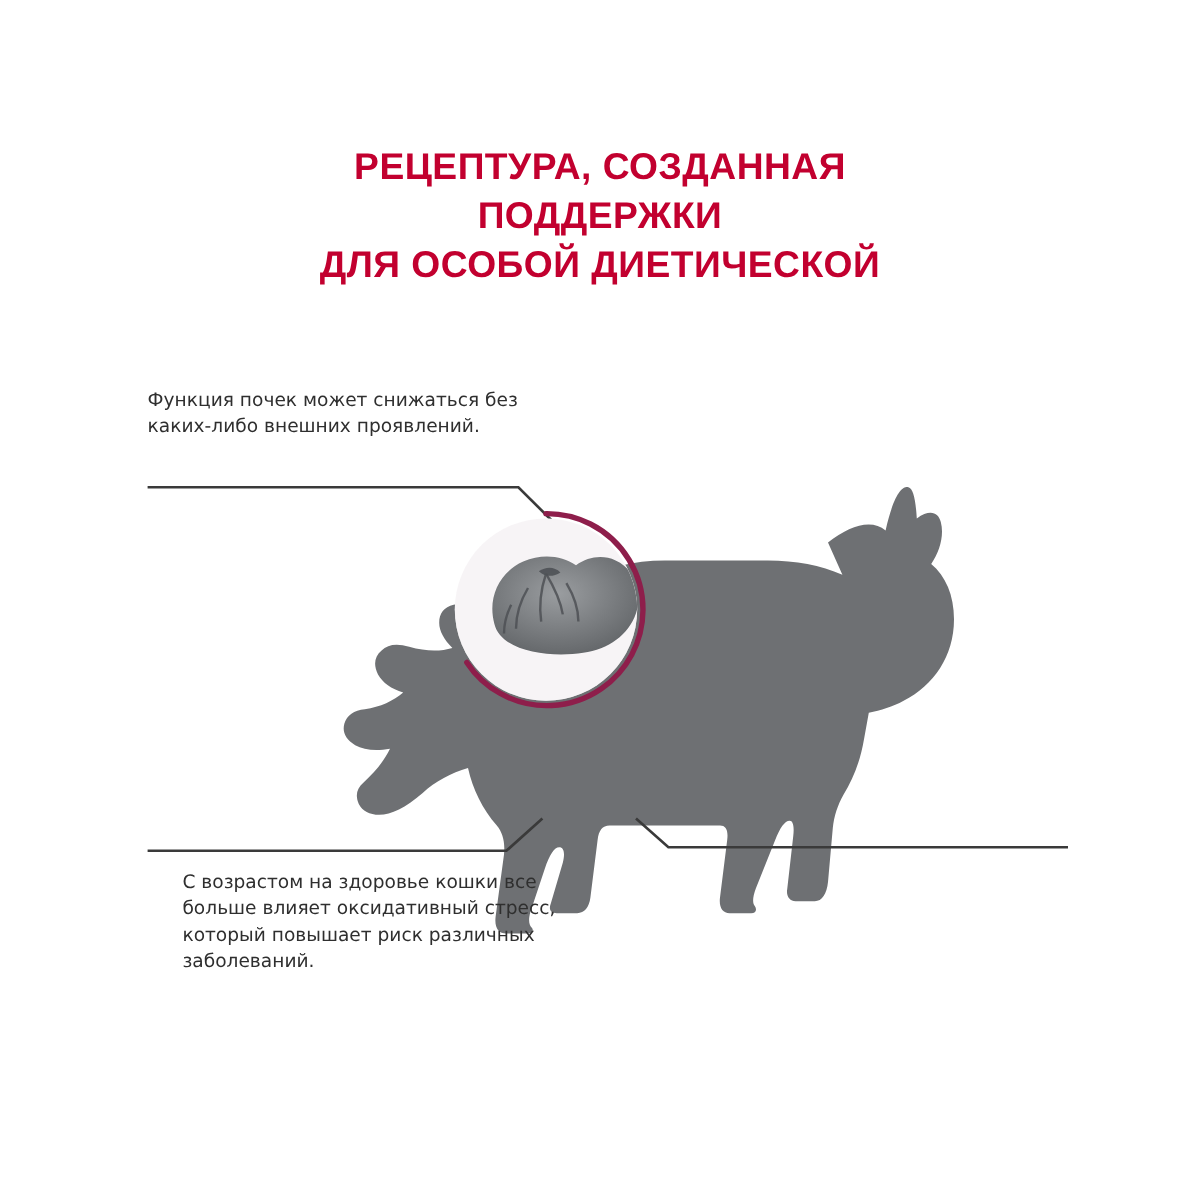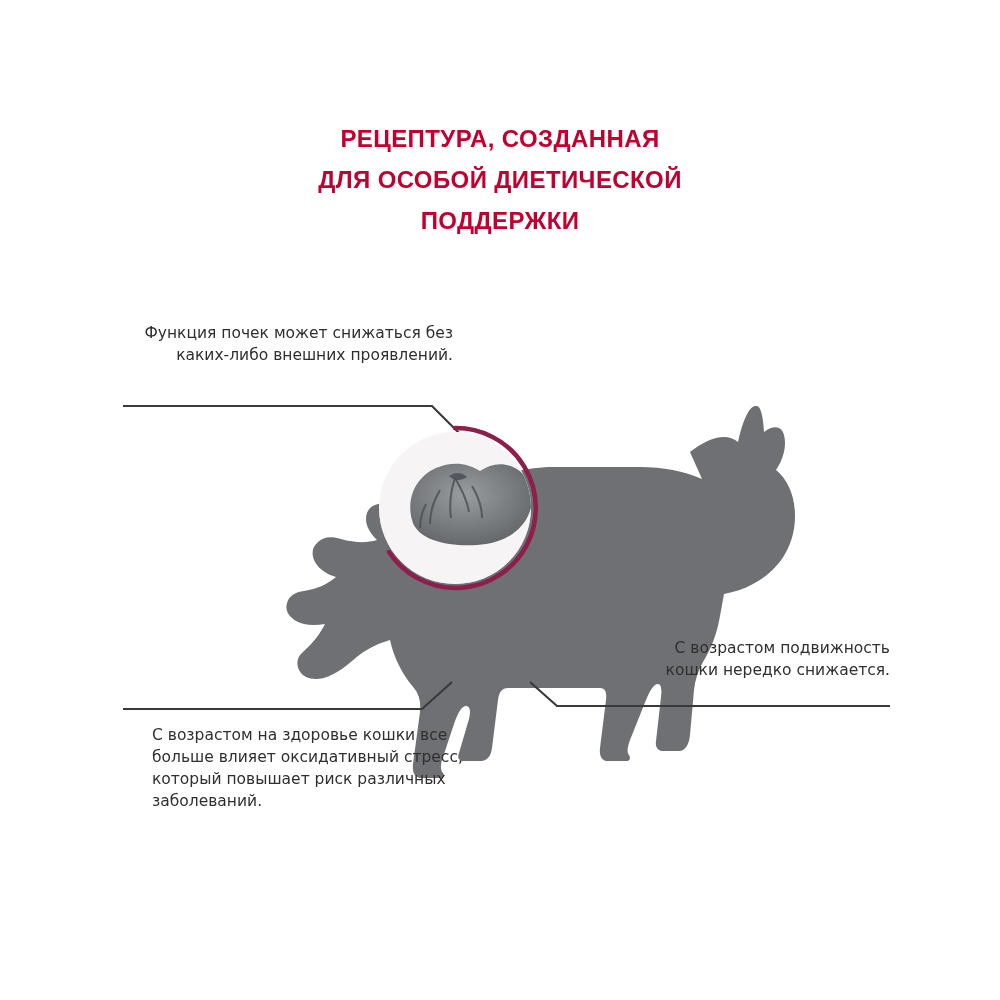--- a/index.html
+++ b/index.html
@@ -22,39 +22,39 @@
 
   
   .title {
     position: absolute;
     top: 118px;
     left: 100px;
     width: 800px;
     text-align: center;
     color: #c2002f;
     font-weight: bold;
-    font-size: 24px;
+    font-size: 31px;
     line-height: 41px;
     letter-spacing: 0.4px;
   }
   .title span { display: block; }
 
   
   .callout {
     position: absolute;
     color: #2f2f2f;
     font-size: 15.5px;
     line-height: 22px;
     font-family: "DejaVu Sans", sans-serif;
   }
   .callout.top-left {
     left: 123px;
     top: 322px;
     width: 330px;
-    text-align: right;
+    text-align: left;
   }
   .callout.bottom-left {
     left: 123px;
     top: 724px;
     width: 340px;
     text-align: left;
     margin-left: 29px;
   }
   .callout.right {
     left: 640px;
@@ -91,22 +91,22 @@
     height: 1000px;
   }
 </style>
 </head>
 <body>
 
 <div id="page">
 
   <div class="title">
     <span>РЕЦЕПТУРА, СОЗДАННАЯ</span>
+    <span>ПОДДЕРЖКИ</span>
     <span>ДЛЯ ОСОБОЙ ДИЕТИЧЕСКОЙ</span>
-    <span>ПОДДЕРЖКИ</span>
   </div>
 
   <svg id="cat" viewBox="0 0 1000 1000" aria-hidden="true">
     <g fill="#6e7073">
 
       <path d="M690,452
                c18,-14 36,-20 48,-10
                c7,-31 14,-37 19,-36
                c4,1 6,10 7,26
                c11,-8 18,-5 20,3
@@ -216,15 +216,14 @@
       </g>
       <path d="M449,476 c6,-4 13,-4 18,1 c-6,4 -13,4 -18,-1 z" fill="#4e5155" opacity="0.9"></path>
     </g>
 
     <path d="M 455 428
              A 80 80 0 1 1 389 552" fill="none" stroke="#8e1e4b" stroke-width="4.5" stroke-linecap="round"></path>
   </svg>
 
   <div class="callout top-left">Функция почек может снижаться без каких-либо внешних проявлений.</div>
   <div class="callout bottom-left">С возрастом на здоровье кошки все больше влияет оксидативный стресс, который повышает риск различных заболеваний.</div>
-  <div class="callout right">С возрастом подвижность кошки нередко снижается.</div>
 
 </div>
 
 </body></html>

